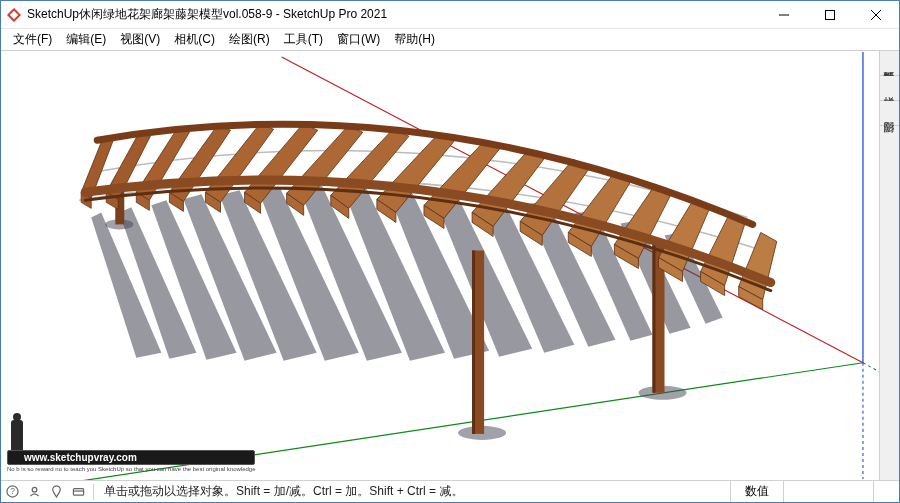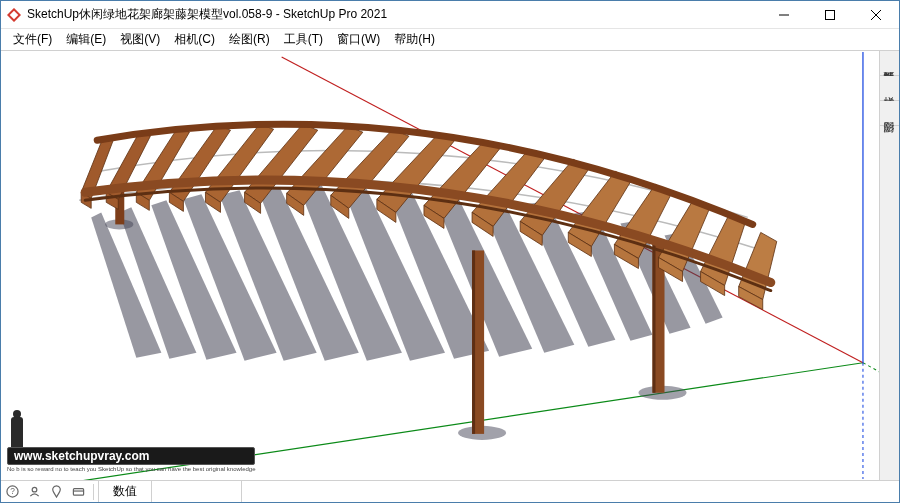--- a/index.html
+++ b/index.html
@@ -19,21 +19,21 @@
     .status { height: 22px; background: #fff; border-top: 1px solid #d0d0d0; display: flex; align-items: center; font-size: 12px; }
     .status .ico { width: 22px; display: flex; align-items: center; justify-content: center; }
     .status .ico svg { width: 13px; height: 13px; }
     .status .sep { width: 1px; height: 16px; background: #d0d0d0; margin: 0 4px; }
     .status .msg { flex: 1; padding-left: 6px; color: #222; }
     .status .right-box { border-left: 1px solid #d0d0d0; padding: 0 14px; height: 100%; display: flex; align-items: center; }
     .status .rpad { width: 26px; height: 100%; border-left: 1px solid #d0d0d0; }
     .watermark { position: absolute; left: 6px; bottom: 8px; z-index: 5; }
     .watermark .figure { width: 12px; height: 30px; background: #2a2a2a; margin-left: 4px; border-radius: 3px 3px 0 0; position: relative; }
     .watermark .figure::before { content: ""; position: absolute; top: -7px; left: 2px; width: 8px; height: 8px; background: #2a2a2a; border-radius: 50%; }
-    .watermark .banner { background: #1a1a1a; color: #fff; font-size: 12px; font-weight: bold; padding: 1px 6px; border: 1px solid #555; border-radius: 2px; white-space: nowrap; }
+    .watermark .banner { background: #1a1a1a; color: #fff; font-size: 10px; font-weight: bold; padding: 1px 16px; border: 1px solid #555; border-radius: 2px; white-space: nowrap; }
     .watermark .tag { font-size: 6px; color: #444; line-height: 1; margin-top: 1px; }
   </style>
 </head>
 <body>
 
 <div class="titlebar">
   <div class="icon">
     <svg width="14" height="14" viewBox="0 0 14 14">
         <rect x="2" y="2" width="10" height="10" fill="#d43a2f" transform="rotate(45 7 7)"></rect>
         <rect x="4" y="4" width="6" height="6" fill="#fff" transform="rotate(45 7 7)"></rect>
@@ -221,16 +221,17 @@
         <path d="M7 1 C3 1 2 5 4 8 L7 13 L10 8 C12 5 11 1 7 1 Z" fill="none" stroke="#666" stroke-width="1.3"></path>
       </svg>
     </div>
   <div class="ico">
       <svg viewBox="0 0 14 14">
         <rect x="1.5" y="4" width="11" height="7" rx="1" fill="none" stroke="#666" stroke-width="1.3"></rect>
         <line x1="1.5" y1="6.5" x2="12.5" y2="6.5" stroke="#666" stroke-width="1.3"></line>
       </svg>
     </div>
   <div class="sep"></div>
+  <div class="msg">单击或拖动以选择对象。Shift = 加/减。Ctrl = 加。Shift + Ctrl = 减。</div>
   <div class="right-box">数值</div>
   <div class="right-box" style="width:90px"></div>
   <div class="rpad"></div>
 </div>
 
 </body></html>

